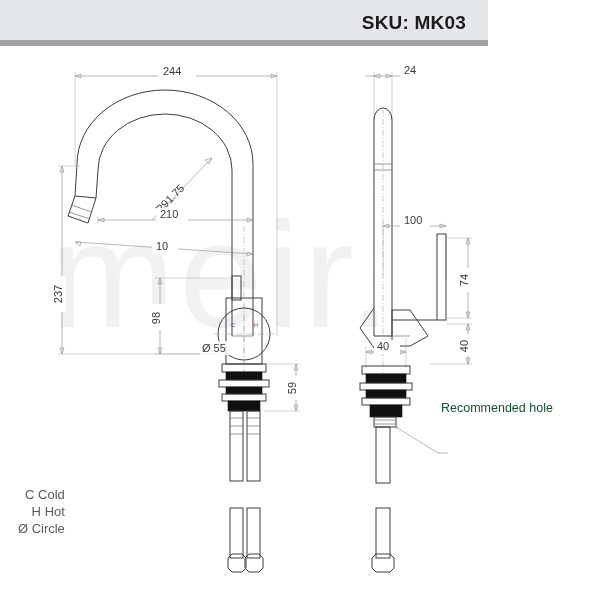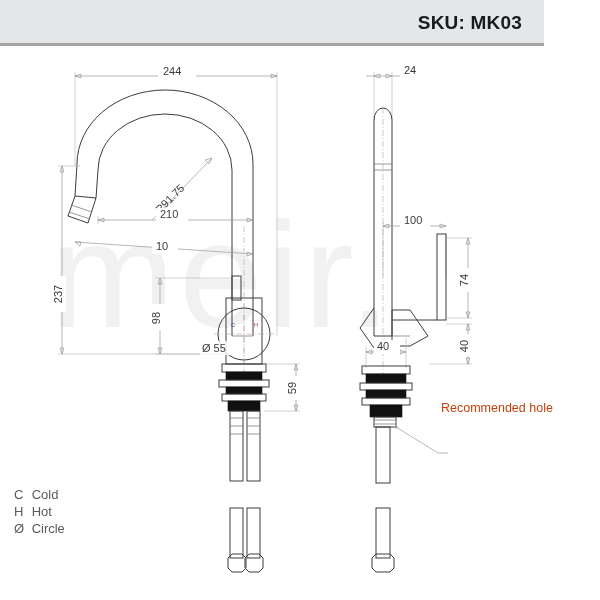--- a/index.html
+++ b/index.html
@@ -10,23 +10,23 @@
     overflow: hidden;
   }
   #page {
     position: relative;
     width: 600px; height: 600px;
     background: #ffffff;
   }
   
   #header {
     position: absolute; left: 0; top: 0;
-    width: 544px; height: 46px;
+    width: 488px; height: 46px;
     background: #e3e7ea;
-    border-bottom: 3px solid #a3a3a3;
+    border-bottom: 6px solid #a3a3a3;
     box-sizing: border-box;
   }
   #sku {
     position: absolute; right: 22px; top: 12px;
     font-size: 19px; font-weight: bold;
     color: #1b1b1b;
     letter-spacing: 0.2px;
     font-family: "Liberation Sans", sans-serif;
   }
   
@@ -46,28 +46,29 @@
     position: absolute; left: 0; top: 46px;
     width: 600px; height: 554px;
   }
   
   #legend {
     position: absolute; left: 14px; top: 486px;
     font-size: 13px;
     color: #5a5a5a;
     line-height: 17px;
     font-family: "Liberation Sans", sans-serif;
+    text-align: right;
   }
   .legend-row { white-space: nowrap; }
   .legend-sym { display: inline-block; width: 14px; }
   
   #callout {
     position: absolute; left: 441px; top: 400px;
     font-size: 12.5px;
-    color: #c2410c;
+    color: #14532d;
     line-height: 16px;
     font-family: "Liberation Sans", sans-serif;
   }
   .dimtext {
     font-family: "Liberation Sans", sans-serif;
     font-size: 11px;
     fill: #3a3a3a;
   }
   .dimline { stroke: #9a9a9a; stroke-width: 0.7; fill: none; }
   .extline { stroke: #b4b4b4; stroke-width: 0.6; fill: none; }

